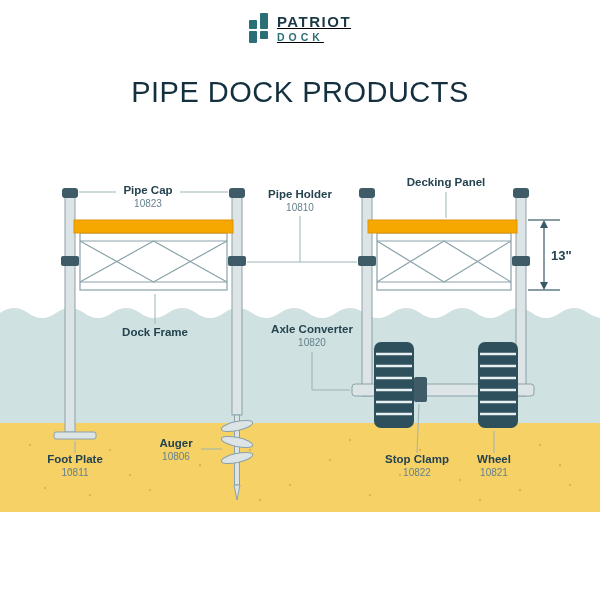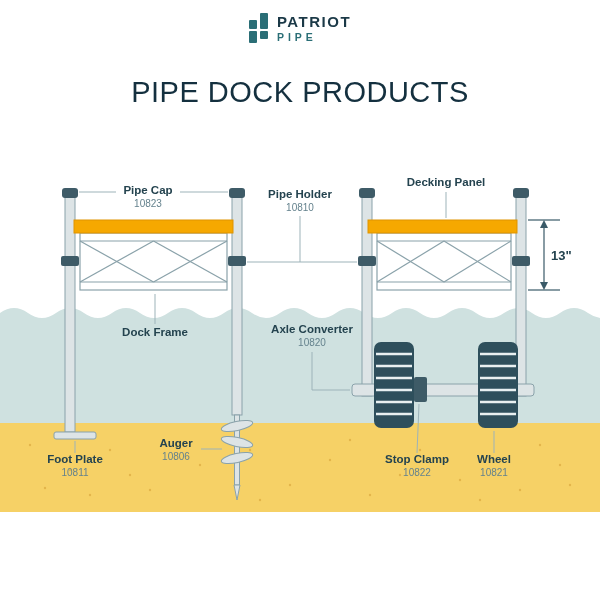--- a/index.html
+++ b/index.html
@@ -6,21 +6,21 @@
     --navy:#1b3947; --teal:#2a6e76; --orange:#f6a800; --orange-dark:#df9300;
     --water:#cfe1e0; --sand:#f6d166; --sand-dot:#e3b54b;
     --pipe:#dde4e6; --pipe-stroke:#8aa2aa; --dark:#3e5b67; --wheel:#2e4f5c;
     --leader:#9db3b9; --sku:#64828d; --label:#24434f;
   }
   html,body{margin:0;padding:0;}
   body{
     width:600px;height:600px;background:#ffffff;position:relative;overflow:hidden;
     font-family:"Liberation Sans", sans-serif;
   }
-  .logo{position:absolute;top:13px;left:0;right:0;display:flex;justify-content:center;align-items:center;gap:9px;}
+  .logo{position:absolute;top:13px;left:0;right:0;display:flex;justify-content:center;align-items:center;gap:9px;text-decoration:underline;}
   .logo-icon rect{fill:var(--teal);}
   .logo-brand{font-size:15px;font-weight:bold;color:var(--navy);letter-spacing:1.5px;}
   .logo-sub{font-size:10.5px;font-weight:bold;color:var(--teal);letter-spacing:4px;margin-top:1px;}
   .title{position:absolute;top:76px;left:0;width:600px;text-align:center;margin:0;
     font-size:29px;font-weight:normal;color:#14303f;letter-spacing:.5px;}
   .diagram{position:absolute;top:150px;left:0;}
   .water{fill:var(--water);}
   .sand{fill:var(--sand);}
   .sand-dots circle{fill:var(--sand-dot);}
   .pipe{fill:var(--pipe);stroke:var(--pipe-stroke);stroke-width:1;}
@@ -44,21 +44,21 @@
 
 <header class="logo">
   <svg class="logo-icon" width="19" height="30" viewBox="0 0 19 30" aria-hidden="true">
     <rect x="0" y="7" width="8" height="9" rx="1"></rect>
     <rect x="0" y="18" width="8" height="12" rx="1"></rect>
     <rect x="11" y="0" width="8" height="16" rx="1"></rect>
     <rect x="11" y="18" width="8" height="8" rx="1"></rect>
   </svg>
   <div class="logo-text">
     <div class="logo-brand">PATRIOT</div>
-    <div class="logo-sub">PIPE</div>
+    <div class="logo-sub">DOCK</div>
   </div>
 </header>
 
 <h1 class="title">PIPE DOCK PRODUCTS</h1>
 
 <svg class="diagram" width="600" height="460" viewBox="0 0 600 460">
 
   <path class="water" d="M0,163 q14,-10 28,0 t28,0 t28,0 t28,0 t28,0 t28,0 t28,0 t28,0 t28,0 t28,0 t28,0 t28,0 t28,0 t28,0 t28,0 t28,0 t28,0 t28,0 t28,0 t28,0 t28,0 t28,0 L616,273 L0,273 Z"></path>
 
   <rect class="sand" x="0" y="273" width="600" height="89"></rect>

